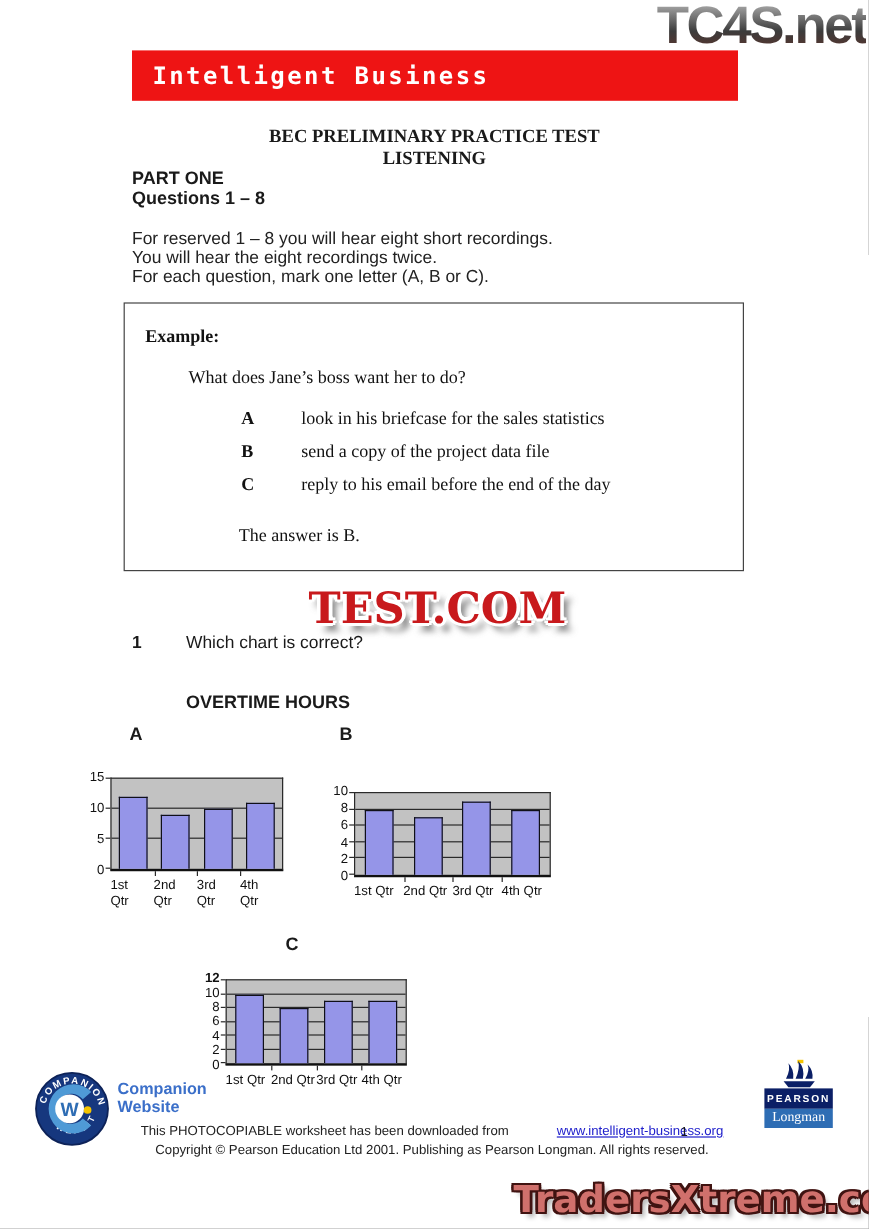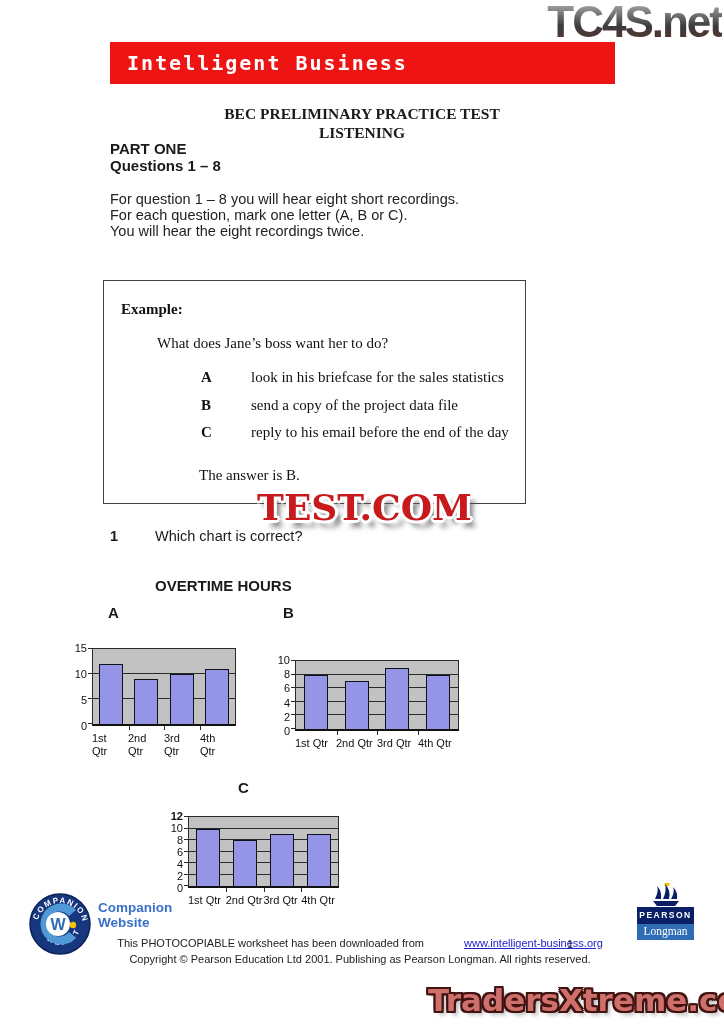--- a/index.html
+++ b/index.html
@@ -52,21 +52,21 @@
   .part-block {
     position:absolute; left:110px; top:140px;
     font-weight:bold; font-size:15px; line-height:17px;
   }
   .instructions {
     position:absolute; left:110px; top:191px;
     font-size:14.5px; line-height:16.2px; color:#222;
   }
   
   .example-box {
-    position:absolute; left:103px; top:280px; width:423px; height:224px;
+    position:absolute; left:103px; top:252px; width:517px; height:224px;
     border:1.5px solid #444; background:#fff;
     font-family:"Liberation Serif", serif; font-size:15px; color:#111;
   }
   .example-label { position:absolute; left:17px; top:20px; font-weight:bold; }
   .example-question { position:absolute; left:53px; top:54px; }
   .example-options { position:absolute; left:97px; top:88px; }
   .example-option { display:flex; margin-bottom:10.5px; }
   .example-option .letter { width:50px; font-weight:bold; }
   .example-answer { position:absolute; left:95px; top:186px; }
   
@@ -144,23 +144,23 @@
     <div>BEC PRELIMINARY PRACTICE TEST</div>
     <div>LISTENING</div>
   </div>
 
   <div class="part-block">
     <div>PART ONE</div>
     <div>Questions 1 – 8</div>
   </div>
 
   <div class="instructions">
-    <div><span>For question </span><b>1 – 8</b><span> you will hear eight short recordings.</span></div>
+    <div><span>For reserved </span><b>1 – 8</b><span> you will hear eight short recordings.</span></div>
+    <div><span>You will hear the eight recordings twice.</span></div>
     <div><span>For each question, mark </span><b>one</b><span> letter (</span><b>A, B</b><span> or </span><b>C).</b></div>
-    <div><span>You will hear the eight recordings twice.</span></div>
   </div>
 
   <div class="example-box">
     <div class="example-label">Example:</div>
     <div class="example-question">What does Jane’s boss want her to do?</div>
     <div class="example-options">
       <div class="example-option">
         <span class="letter">A</span>
         <span>look in his briefcase for the sales statistics</span>
       </div>

